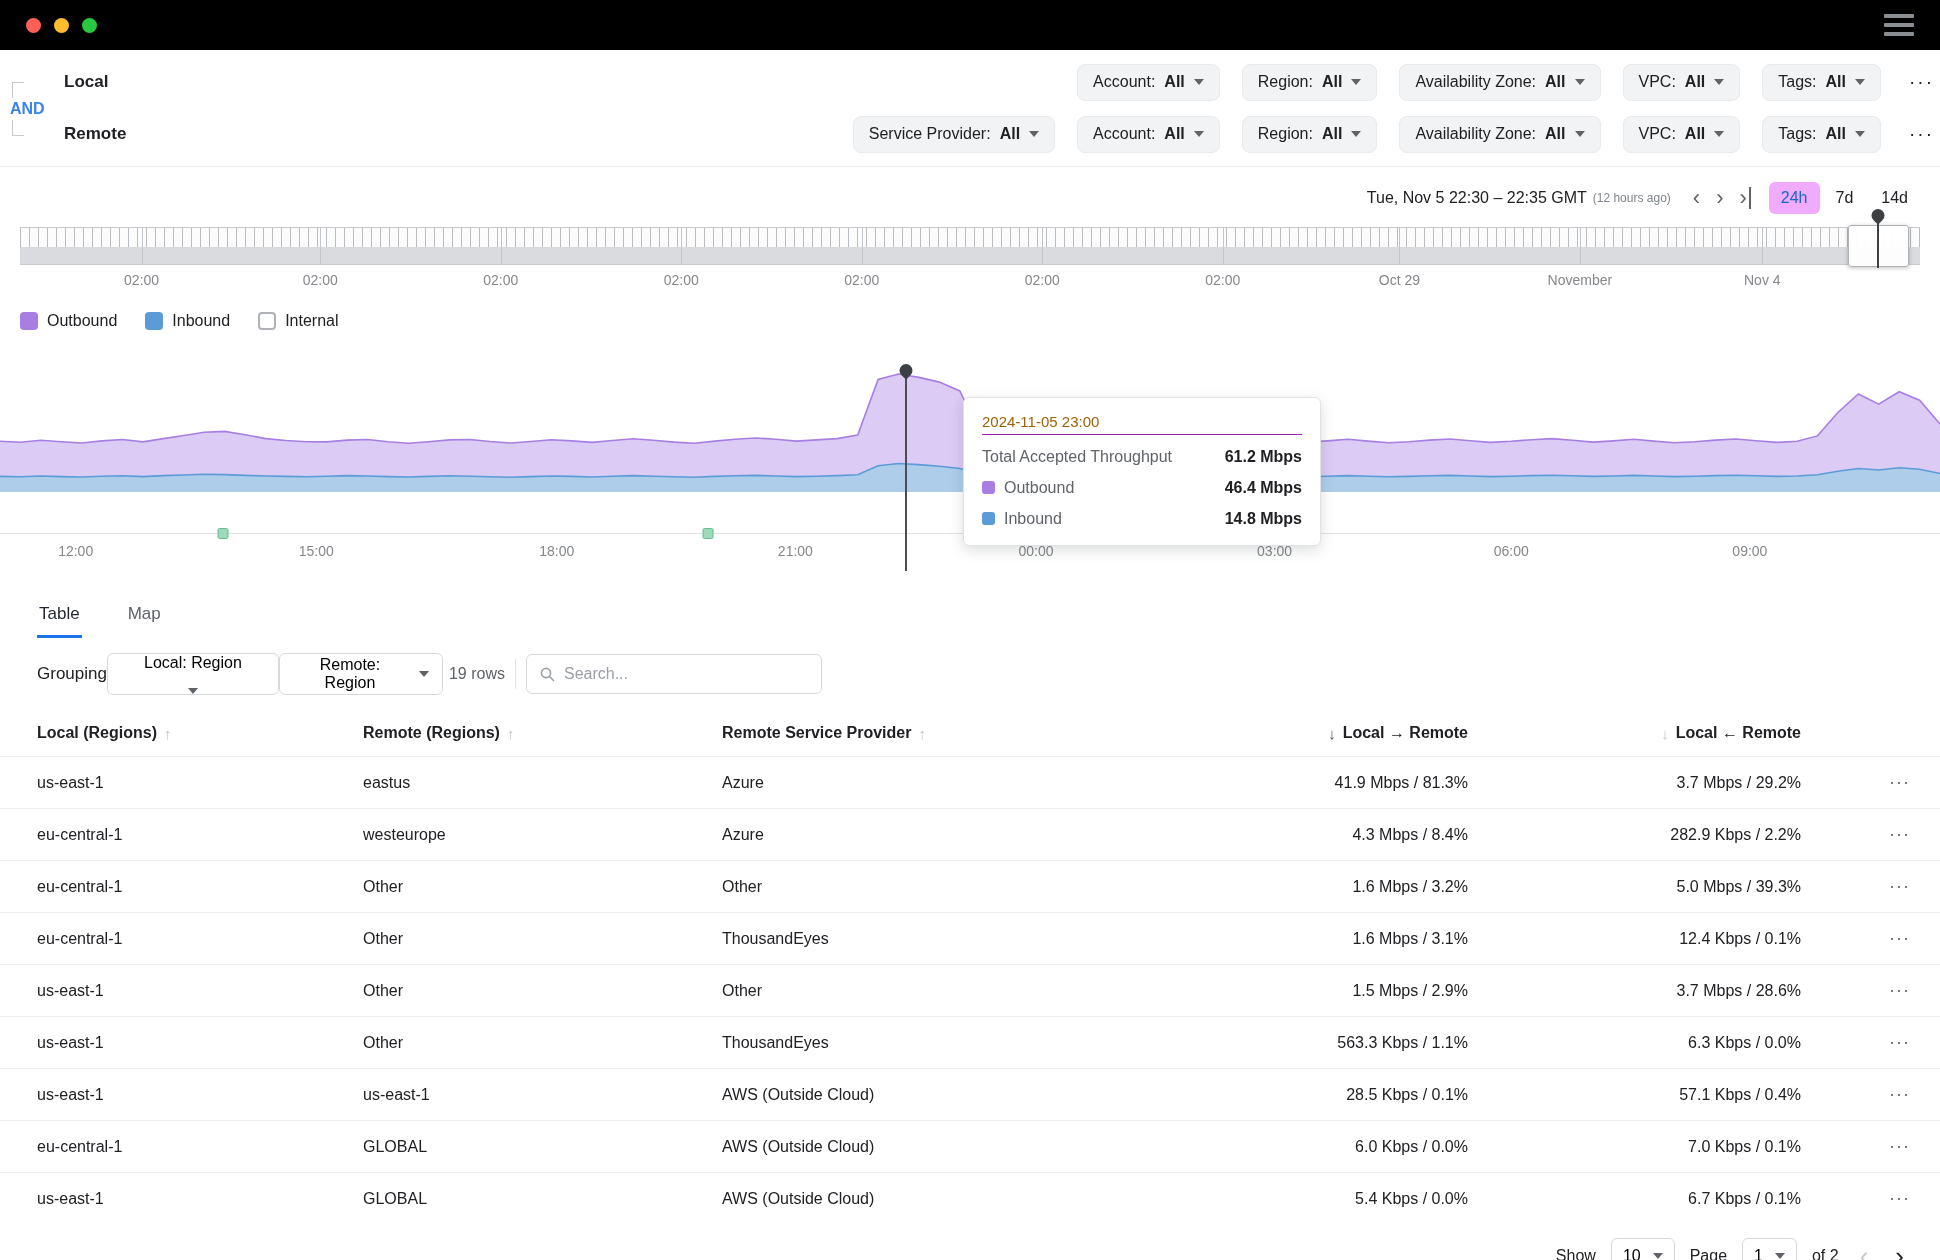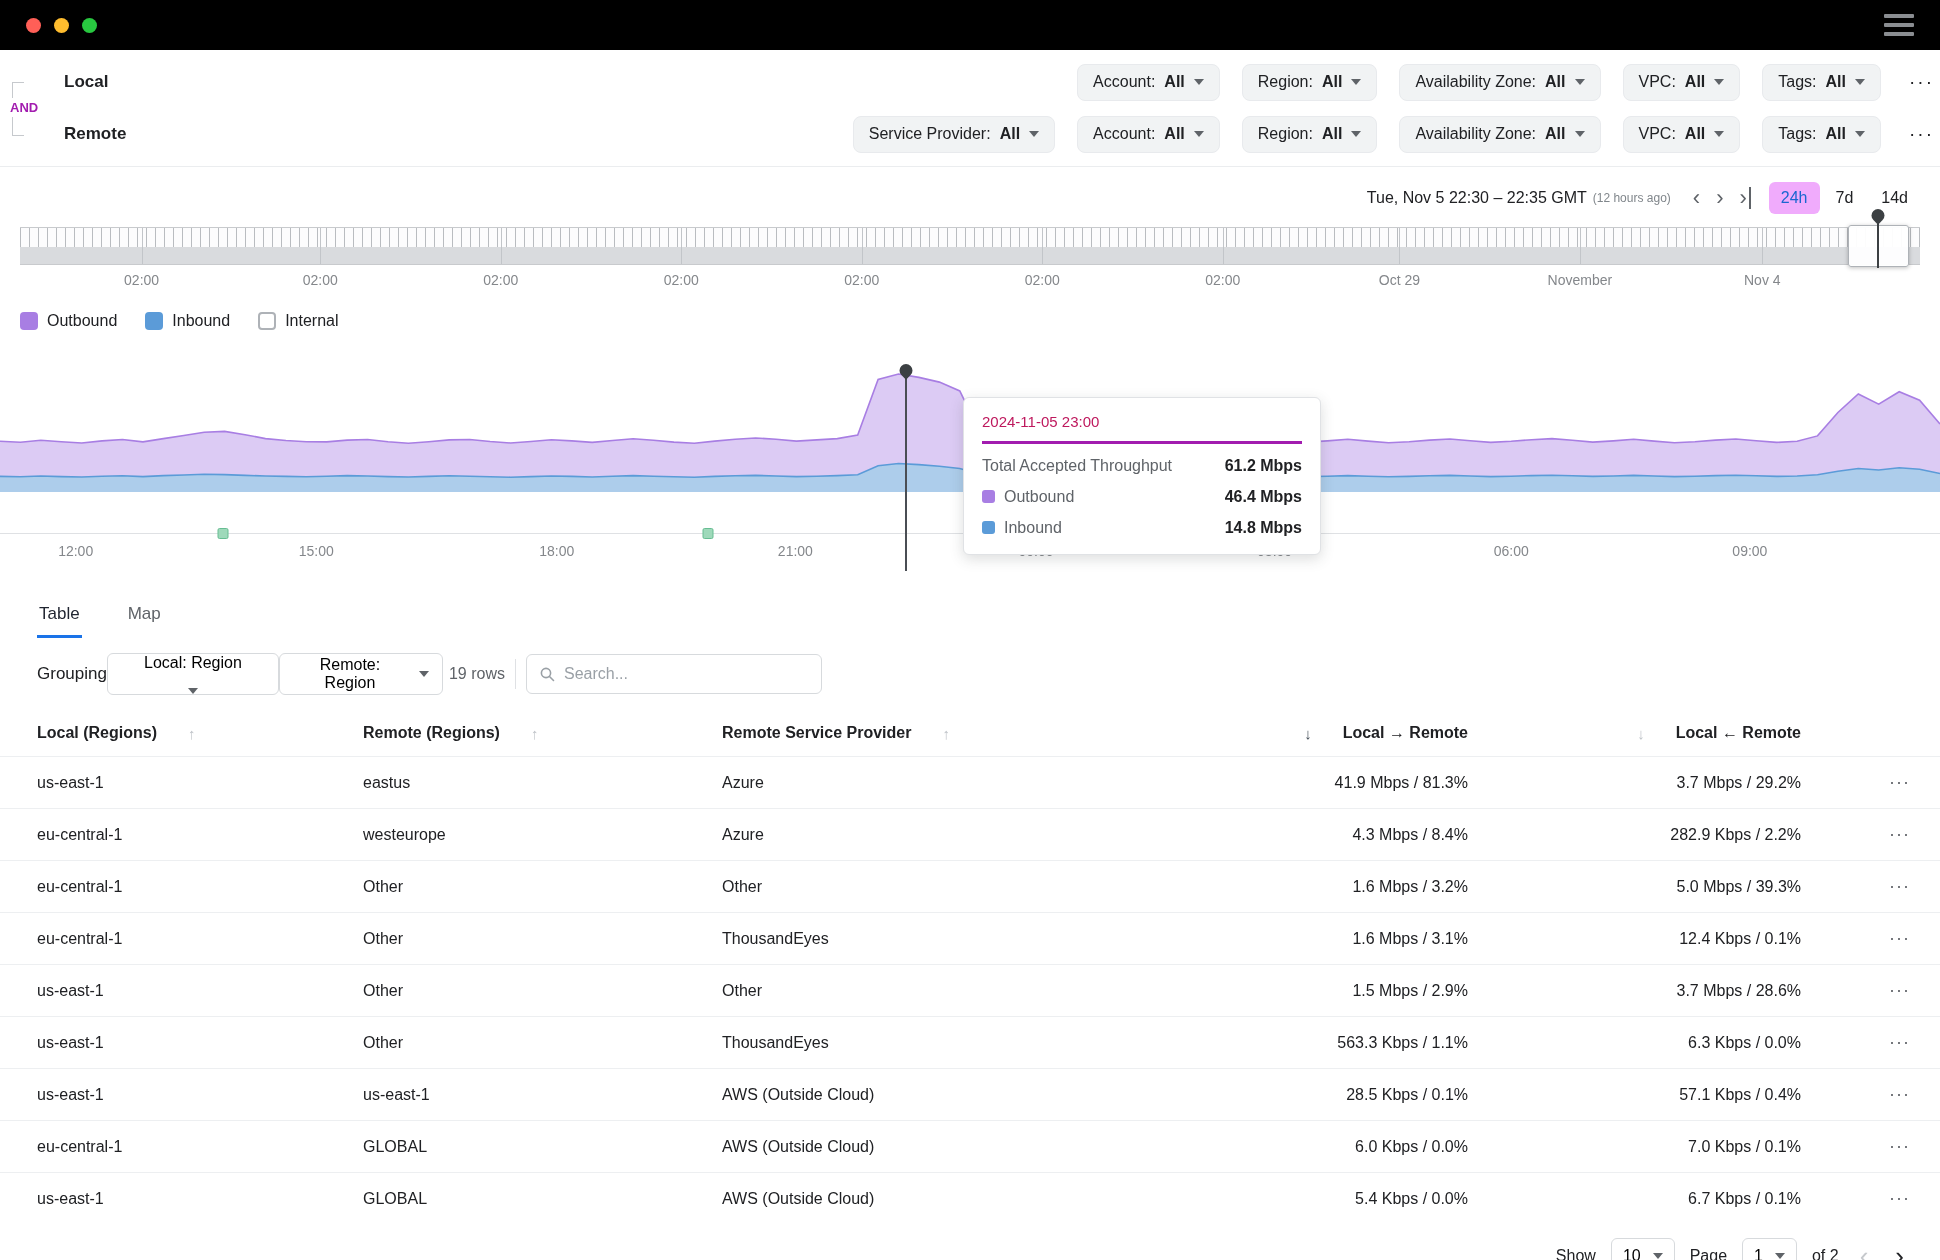--- a/index.html
+++ b/index.html
@@ -25,21 +25,21 @@
     border:1px solid #e8eaed; border-radius:8px; padding:0 15px; height:37px;
     font-size:16px; color:#202124; cursor:pointer; font-family:inherit; }
   .chip b { font-weight:bold; }
   .chev { width:0; height:0; border-left:5px solid transparent; border-right:5px solid transparent;
     border-top:6px solid #5f6368; display:inline-block; }
   .more-btn { border:none; background:none; font-size:19px; letter-spacing:2px; color:#202124;
     cursor:pointer; padding:4px 6px; font-family:inherit; }
   .and-bracket { position:absolute; left:12px; top:32px; width:12px; height:54px;
     border-left:1px solid #c6c9cd; border-top:1px solid #c6c9cd; border-bottom:1px solid #c6c9cd; }
   .and-chip { position:absolute; left:7px; top:48px; background:#fff; padding:2px 3px;
-    font-size:13px; font-weight:bold; color:#a21caf; }
+    font-size:16px; font-weight:bold; color:#3b82f6; }
 
   
   .metrics-bar { display:flex; align-items:center; padding:0 20px; height:50px; margin-top:6px; }
   .metrics-btn { display:flex; align-items:center; gap:9px; border:1px solid #dadce0;
     border-radius:6px; height:40px; padding:0 14px; font-size:16px; background:#fff;
     cursor:pointer; font-family:inherit; }
   .metrics-btn b { font-weight:bold; }
   .spacer { flex:1; }
   .time-label { font-size:16px; color:#202124; }
   .time-ago { font-size:12px; color:#80868b; margin-left:6px; }
@@ -81,21 +81,21 @@
   svg.chart { position:absolute; left:0; top:8px; width:100%; height:140px; display:block; }
   .axis-line { position:absolute; left:0; right:0; top:188px; border-top:1px solid #dfe1e4; }
   .x-label { position:absolute; top:198px; transform:translateX(-50%); font-size:14px; color:#84878b; }
   .anno { position:absolute; top:183px; width:11px; height:11px; transform:translateX(-50%);
     background:#9ed9ba; border:1px solid #66bd92; border-radius:2px; cursor:pointer; }
   .chart-marker { position:absolute; top:30px; height:196px; width:2px; background:#4a4e54;
     transform:translateX(-50%); }
   .chart-tooltip { position:absolute; left:963px; top:52px; width:358px; background:#fff;
     border:1px solid #e0e2e5; border-radius:6px; box-shadow:0 4px 14px rgba(60,64,67,.18);
     padding:15px 18px 17px; z-index:5; }
-  .tt-title { font-size:15px; color:#be185d; padding-bottom:11px; border-bottom:3px solid #a21caf; }
+  .tt-title { font-size:15px; color:#a16207; padding-bottom:4px; border-bottom:1px solid #a21caf; }
   .tt-row { display:flex; justify-content:space-between; align-items:center; margin-top:13px;
     font-size:16px; color:#5f6368; }
   .tt-row b { color:#202124; font-weight:bold; }
   .tt-swatch { display:inline-block; width:13px; height:13px; border-radius:3px; margin-right:9px;
     vertical-align:-1px; }
 
   
   .tabs { display:flex; gap:44px; padding-left:37px; margin-top:8px; }
   .tab { font-size:17px; padding:9px 2px 11px; color:#5f6368; cursor:pointer; }
   .tab.active { color:#1f2430; border-bottom:3px solid #1a73e8; }
@@ -113,21 +113,21 @@
     height:40px; padding:0 12px; width:296px; }
   .search input { border:none; outline:none; font-size:16px; width:100%; color:#ef4444;
     font-family:inherit; }
   .search input::placeholder { color:#9aa0a6; }
 
   
   .table { margin-top:12px; }
   .thead, .tr { display:grid; grid-template-columns:326px 359px 380px 366px 333px 1fr;
     align-items:center; padding-left:37px; }
   .thead { height:46px; font-weight:bold; font-size:16px; }
-  .th { display:flex; align-items:center;gap:24px; }
+  .th { display:flex; align-items:center; }
   .th.right { justify-content:flex-end; }
   .sort { font-size:15px; font-weight:normal; margin:0 7px; color:#c0c4c9; }
   .sort.active { color:#46505a; }
   .tr { height:52px; border-top:1px solid #edeff1; font-size:16px; }
   .td.right { text-align:right; }
   .td.actions { text-align:right; padding-right:30px; color:#5f6368; font-size:18px;
     letter-spacing:1px; cursor:pointer; }
 
   
   .pagination { display:flex; align-items:center; justify-content:flex-end; gap:15px;

